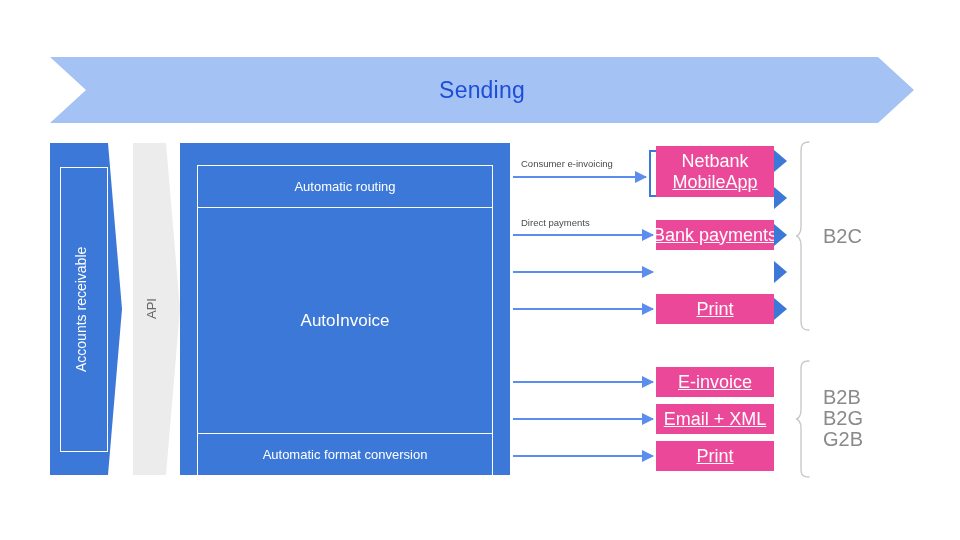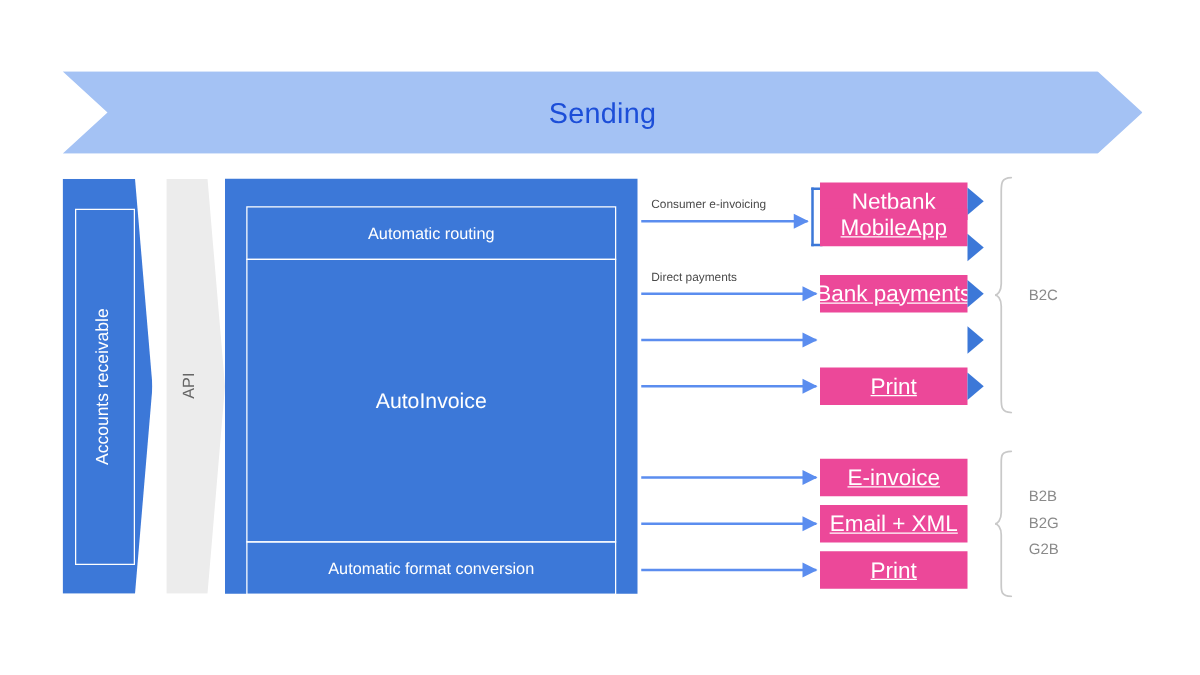--- a/index.html
+++ b/index.html
@@ -160,21 +160,21 @@
     position: absolute;
     color: #bdbdbd;
     font-weight: 300;
     line-height: 1;
     user-select: none;
   }
   .brace svg { display: block; }
   .group-label {
     position: absolute;
     color: #8a8a8a;
-    font-size: 12px;
+    font-size: 20px;
     line-height: 21px;
     white-space: nowrap;
   }
 </style>
 </head>
 <body>
 
 <div id="canvas">
 
   <div id="banner"></div>

